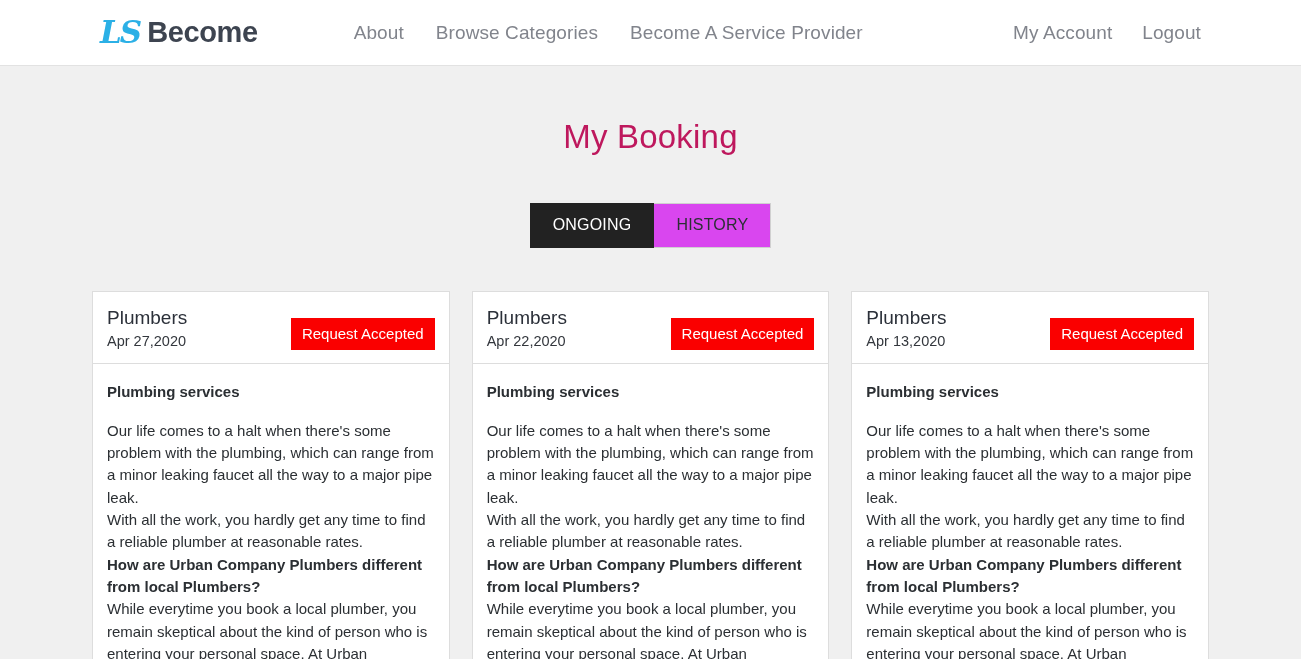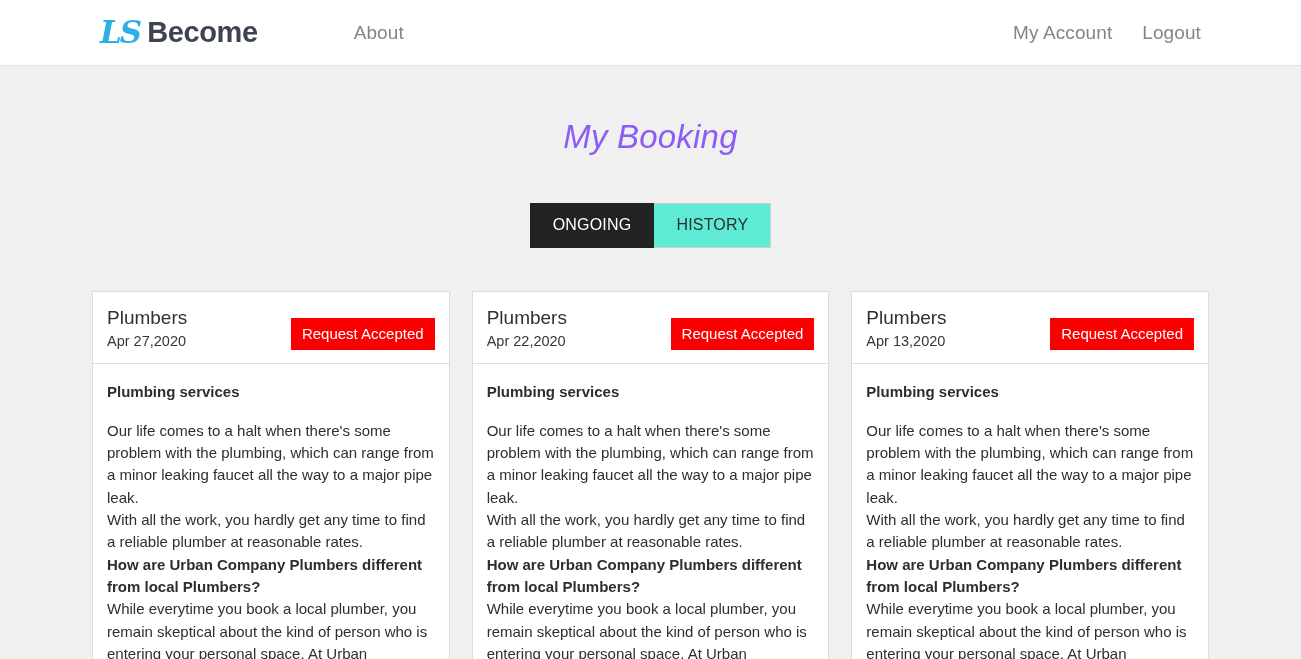--- a/index.html
+++ b/index.html
@@ -74,39 +74,38 @@
 
   
   .page {
     padding-top: 52px;
   }
 
   .page-title {
     text-align: center;
     font-size: 33px;
     font-weight: 400;
-    color: #8b5cf6;
+    color: #be185d;
     letter-spacing: 0.2px;
-    font-style: italic;
   }
 
   
   .tab-group {
     display: flex;
     justify-content: center;
     margin-top: 47px;
   }
   .tab-group-inner { display: flex; }
 
   .tab {
     font-size: 16px;
     padding: 13px 22px 14px;
     cursor: pointer;
     border: 1px solid #d0d0d0;
-    background: #5eead4;
+    background: #d946ef;
     color: #2b2f33;
     line-height: 1;
     font-family: "Liberation Sans", sans-serif;
     letter-spacing: 0.2px;
   }
   .tab + .tab { border-left: none; }
   .tab.is-active {
     background: #222222;
     border-color: #222222;
     color: #ffffff;
@@ -186,20 +185,22 @@
 <body>
 
 <header class="site-header">
   <a class="brand">
     <span class="brand-mark">LS</span>
     <span class="brand-name">Become</span>
   </a>
 
   <nav class="nav-primary">
     <a class="nav-link">About</a>
+    <a class="nav-link">Browse Categories</a>
+    <a class="nav-link">Become A Service Provider</a>
   </nav>
 
   <nav class="nav-secondary">
     <a class="nav-link">My Account</a>
     <a class="nav-link">Logout</a>
   </nav>
 </header>
 
 <main class="page">
 

